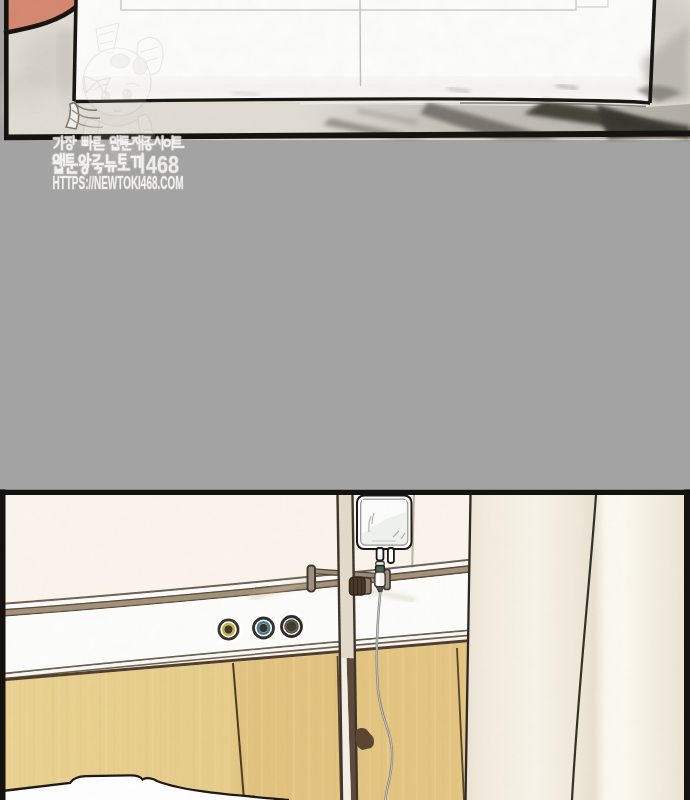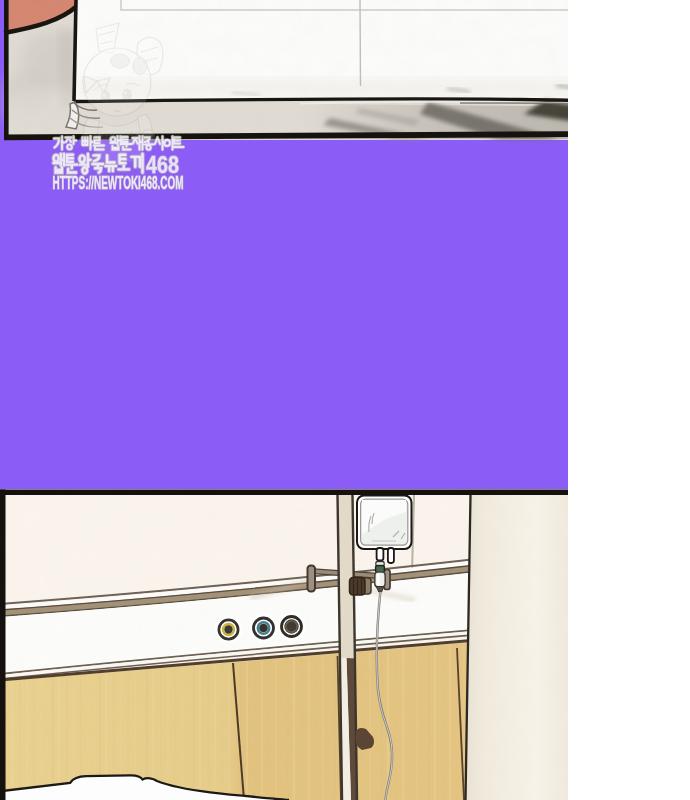--- a/index.html
+++ b/index.html
@@ -1,16 +1,16 @@
 <!DOCTYPE html>
 <html><head>
 <meta charset="utf-8">
 <style>
   html,body{margin:0;padding:0;background:#ffffff;}
-  #page{position:relative;width:568px;height:800px;background:#8b5cf6;overflow:hidden;
+  #page{position:relative;width:690px;height:800px;background:#a3a3a3;overflow:hidden;
         font-family:"Liberation Sans", sans-serif;}
   svg{position:absolute;left:0;top:0;}
 </style>
 </head>
 <body>
 <div id="page">
 <svg width="690" height="800" viewBox="0 0 690 800">
 <defs>
   <filter id="blur2">
           <feGaussianBlur stdDeviation="2"></feGaussianBlur>

